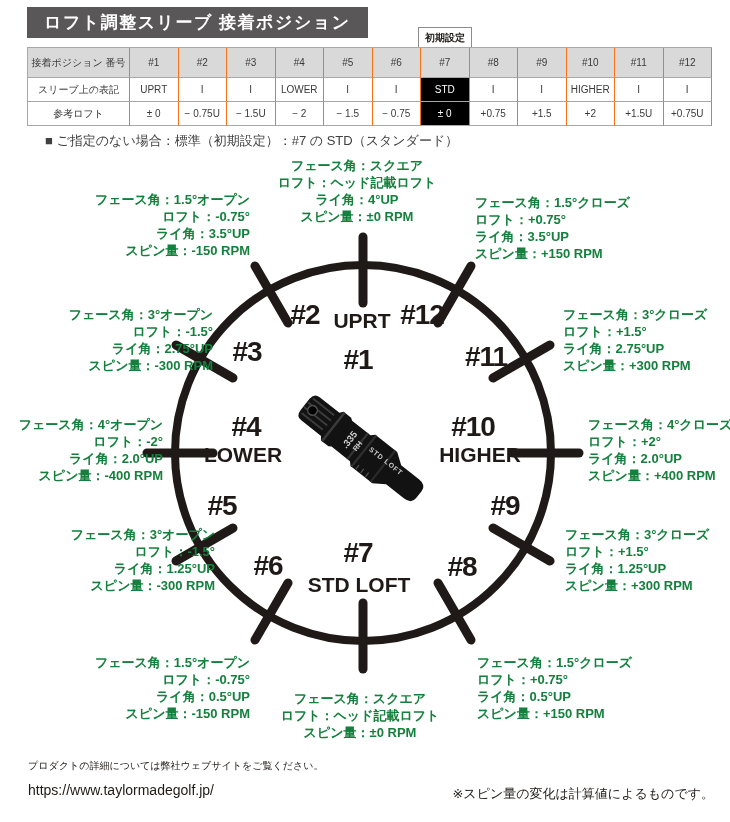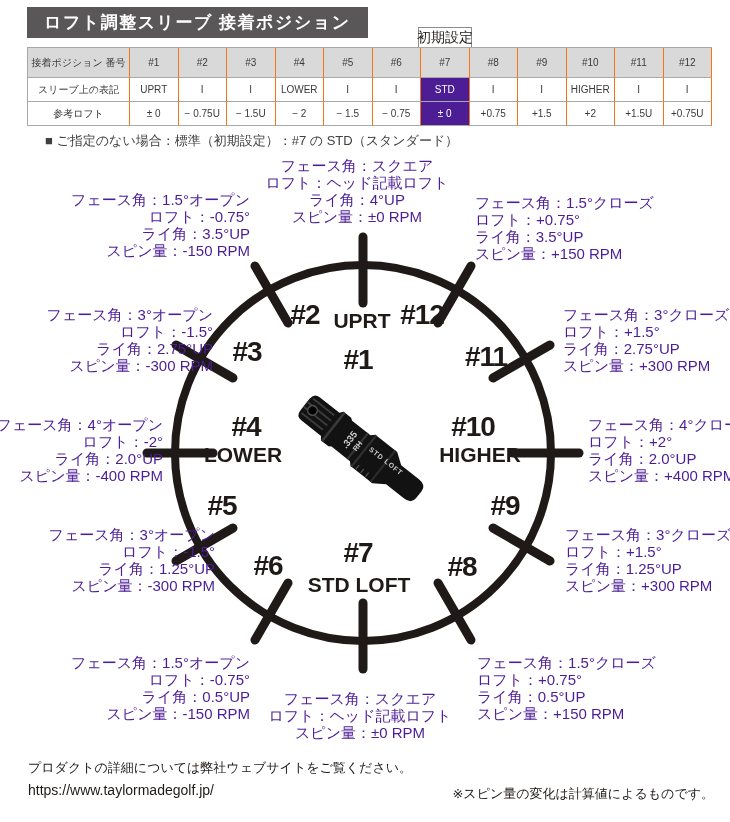--- a/index.html
+++ b/index.html
@@ -12,57 +12,58 @@
   .title-bar {
     position:absolute; left:27px; top:7px;
     background:#595757; color:#fff;
     font-size:17px; font-weight:bold; letter-spacing:1.5px;
     padding:4px 17px; white-space:nowrap;
   }
   
   .init-box {
     position:absolute; left:418px; top:27px; width:52px; height:19px;
     border:1px solid #8c8c8c; background:#fff;
-    font-size:14px; display:flex; align-items:center; justify-content:center;
+    font-size:10px; display:flex; align-items:center; justify-content:center;
     white-space:nowrap;
+    font-weight:bold;
   }
   
   .tbl {
     position:absolute; left:27px; top:47px;
     display:grid;
     grid-template-columns:102px repeat(12, 48.5px);
     grid-template-rows:30px 24px 24px;
     border-top:1px solid #a8a8a8; border-left:1px solid #a8a8a8;
     font-size:10px;
   }
   .tbl .c {
     border-right:1px solid #f97316; border-bottom:1px solid #a8a8a8;
     display:flex; align-items:center; justify-content:center;
     background:#fff; white-space:nowrap; color:#3a3a3a;
   }
   .tbl .hdr { background:#d9d9d9; }
-  .tbl .dark { background:#4c1d95; color:#ffffff; }
+  .tbl .dark { background:#000000; color:#ffffff; }
   .note {
     position:absolute; left:29px; top:132px;
     font-size:13px; color:#404040; white-space:nowrap;margin-left:16px;
   }
   
   .dial-svg { position:absolute; left:0; top:0; width:730px; height:822px; }
   .dnum { font-family:"Liberation Sans","DejaVu Sans",sans-serif; font-weight:bold; font-size:28px; letter-spacing:-1px; fill:#1f1a17; }
   .dlab { font-family:"Liberation Sans","DejaVu Sans",sans-serif; font-weight:bold; font-size:21px; fill:#1f1a17; }
   .sleeve-txt { font-family:"Liberation Sans","DejaVu Sans",sans-serif; font-weight:bold; }
   
   .ann {
-    position:absolute; font-size:15px; font-weight:normal;
-    line-height:17px; white-space:nowrap; color:#4c1d95;
+    position:absolute; font-size:13px; font-weight:bold;
+    line-height:17px; white-space:nowrap; color:#15803d;
   }
   .ann.right  { text-align:right; }
   .ann.center { text-align:center; }
   
-  .foot-line1 { position:absolute; left:28px; top:759px; font-size:13px; white-space:nowrap; }
+  .foot-line1 { position:absolute; left:28px; top:759px; font-size:10px; white-space:nowrap; }
   .foot-url   { position:absolute; left:28px; top:782px; font-size:14px;  white-space:nowrap;text-align:right; }
   .foot-note  { position:absolute; right:16px; top:785px; font-size:13px; white-space:nowrap; }
 </style>
 </head>
 <body>
 
 <svg class="dial-svg" viewBox="0 0 730 822">
   <circle cx="363" cy="453" r="188" fill="none" stroke="#1f1a17" stroke-width="8"></circle>
   <g stroke="#1f1a17" stroke-width="9" stroke-linecap="round">
     <line x1="363" y1="303" x2="363" y2="237"></line>

